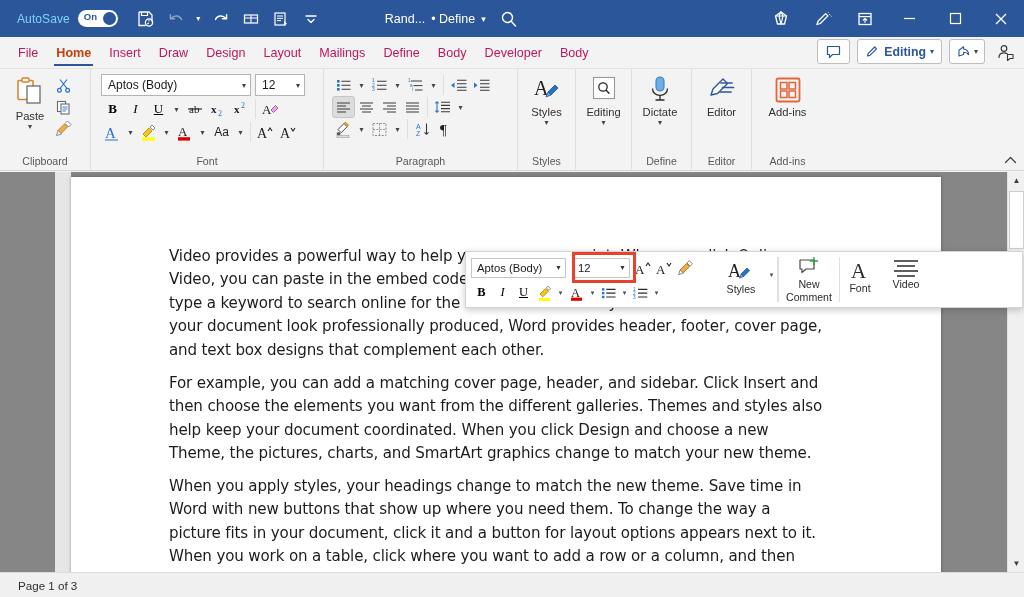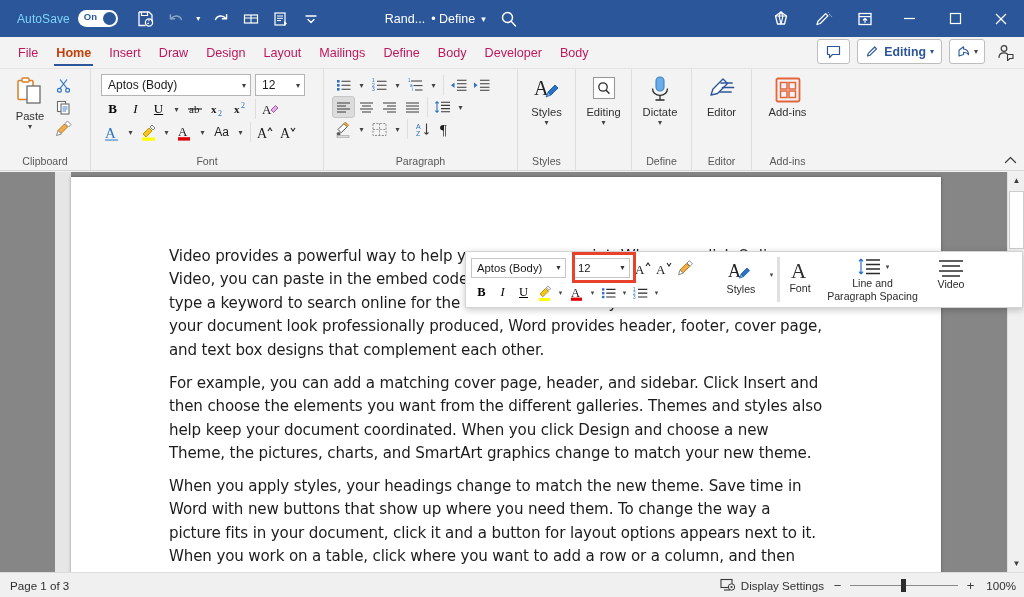--- a/index.html
+++ b/index.html
@@ -234,21 +234,21 @@
     z-index: 60; pointer-events: none;
   }
 
   
   #statusbar {
     position: absolute; left: 0; right: 0; bottom: 0; height: 25px;
     background: #f0f0f0; border-top: 1px solid #dcdcdc;
     display: flex; align-items: center;
     font-size: 11.6px; color: #2f2f2f;
   }
-  .sb-left { padding-left: 10px; cursor: pointer; text-align: right; }
+  .sb-left { padding-left: 18px; cursor: pointer; text-align: right; }
   .sb-right {
     position: absolute; right: 8px; display: flex; align-items: center; gap: 8px;
   }
   .display-settings { display: flex; align-items: center; gap: 5px; cursor: pointer; }
   .zoom-ctl { display: flex; align-items: center; gap: 7px; }
   .zoom-minus, .zoom-plus { font-size: 13px; color: #3a3a3a; cursor: pointer; width: 11px; text-align: center; }
   .zoom-track { width: 108px; height: 1px; background: #8a8a8a; position: relative; cursor: pointer; }
   .zoom-thumb { position: absolute; left: 51px; top: -6px; width: 5px; height: 13px; background: #2b2b2b; }
   .zoom-pct { min-width: 32px; text-align: right; cursor: pointer; }
 
@@ -849,72 +849,50 @@
     </span>
     <span class="lbl">Styles</span>
   </div>
   <div class="mt-caret" style="height:30px;margin-top:8px">▾</div>
 
   <div class="mt-sep"></div>
 
 
   <div class="mt-sep"></div>
 
+  <div class="mt-big" style="width:60px">
+    <span>
+      <svg width="24" height="22" viewBox="0 0 24 22">
+          <path d="M3 4h14v9h-8l-4 3.5V13H3z" fill="none" stroke="#4a4a4a" stroke-width="1.2" stroke-linejoin="round"></path>
+          <path d="M17 1.5v7M13.5 5h7" stroke="#3a9a3a" stroke-width="1.4" stroke-linecap="round"></path>
+        </svg>
+    </span>
+    <span class="lbl">New</span>
+    <span class="lbl">Comment</span>
+  </div>
 
   <div class="mt-sep"></div>
 
   <div class="mt-big" style="width:40px;padding-top:6px">
     <span>
       <svg width="24" height="24" viewBox="0 0 24 24">
           <text x="3" y="20" font-size="21" font-family="Liberation Serif" fill="#2b2b2b">A</text>
         </svg>
     </span>
     <span class="lbl">Font</span>
   </div>
 
-  <div class="mt-big" style="width:105px;padding-top:5px">
-    <span style="display:flex;align-items:center">
-      <svg width="30" height="20" viewBox="0 0 30 20">
-          <path d="M5 2v15M5 2l-2 2.3M5 2l2 2.3M5 17l-2-2.3M5 17l2-2.3" fill="none" stroke="#2b72c7" stroke-width="1.2"></path>
-          <path d="M10 3h14M10 7.5h14M10 12h14M10 16.5h14" stroke="#2b2b2b" stroke-width="1.4"></path>
-        </svg>
-      <span style="font-size:7px;color:#444">▾</span>
-    </span>
-    <span class="lbl">Line and</span>
-    <span class="lbl">Paragraph Spacing</span>
-  </div>
 
   <div class="mt-big" style="width:52px;padding-top:6px">
     <span>
       <svg width="28" height="20" viewBox="0 0 28 20">
           <path d="M2 3h24M5 8h18M2 13h24M5 18h18" stroke="#2b2b2b" stroke-width="1.5"></path>
         </svg>
     </span>
     <span class="lbl">Video</span>
   </div>
 </div>
 
 <div id="highlight-box"></div>
 
 <div id="statusbar">
   <div class="sb-left">Page 1 of 3</div>
-  <div class="sb-right">
-    <div class="display-settings">
-      <span>
-        <svg width="16" height="14" viewBox="0 0 16 14">
-            <rect x="1" y="1.5" width="11" height="8" fill="none" stroke="#3a3a3a" stroke-width="1.1"></rect>
-            <path d="M4 12h6" stroke="#3a3a3a" stroke-width="1.1"></path>
-            <circle cx="11.5" cy="9" r="3.2" fill="#f0f0f0" stroke="#3a3a3a" stroke-width="1"></circle>
-            <circle cx="11.5" cy="9" r="1.1" fill="#3a3a3a"></circle>
-          </svg>
-      </span>
-      <span>Display Settings</span>
-    </div>
-    <div class="zoom-ctl">
-      <span class="zoom-minus">−</span>
-      <span class="zoom-track">
-        <span class="zoom-thumb"></span>
-      </span>
-      <span class="zoom-plus">+</span>
-    </div>
-    <span class="zoom-pct">100%</span>
-  </div>
 </div>
 
 </body></html>

